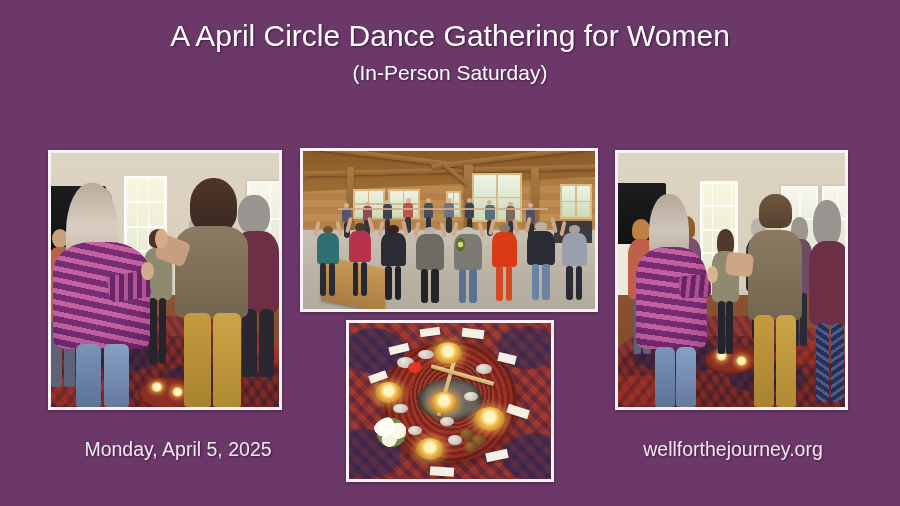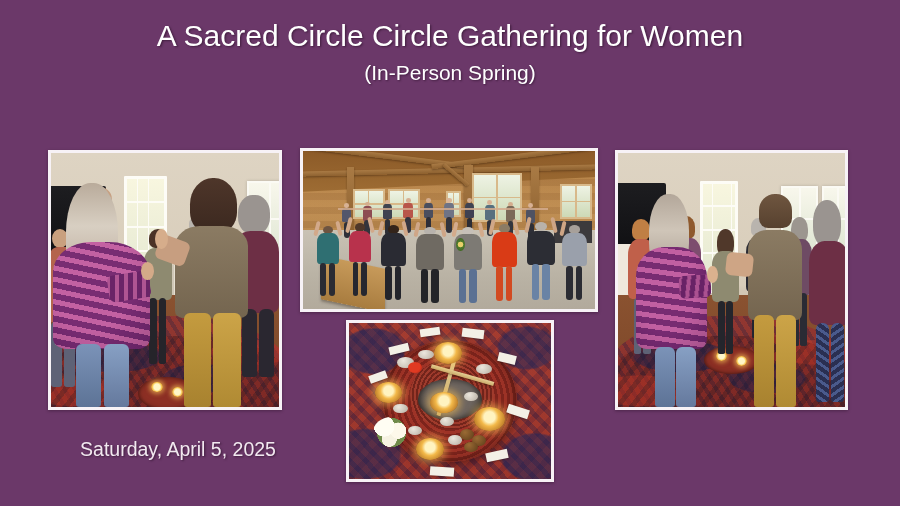--- a/index.html
+++ b/index.html
@@ -283,22 +283,22 @@
     position:absolute; border-radius:50%;
     background:radial-gradient(circle at 45% 40%, #e03a22 0 55%, #a8220f 100%);
   }
 </style>
 </head>
 <body>
 
 <div id="poster">
 
   <div class="head-block">
-    <div class="title-sub">A Sacred Circle Circle Gathering for Women</div>
-    <div class="title-paren">(In-Person Spring)</div>
+    <div class="title-sub">A April Circle Dance Gathering for Women</div>
+    <div class="title-paren">(In-Person Saturday)</div>
   </div>
 
   <div class="photo" id="photo-left">
     <div class="inner">
       <div class="room-bg"></div>
 
       <div class="tv" style="left:-4%;top:13%;width:28%;height:26%;"></div>
       <div class="frenchdoor" style="left:32%;top:9%;width:19%;height:46%;">
           <div class="pane-grid"></div>
         </div>
@@ -649,19 +649,20 @@
       <div class="note" style="left:20%;top:14%;width:10%;height:5%;transform:rotate(-14deg);"></div>
       <div class="note" style="left:10%;top:32%;width:9%;height:5%;transform:rotate(-20deg);"></div>
       <div class="note" style="left:74%;top:20%;width:9%;height:6%;transform:rotate(14deg);"></div>
       <div class="note" style="left:78%;top:54%;width:11%;height:6%;transform:rotate(18deg);"></div>
       <div class="note" style="left:68%;top:82%;width:11%;height:6%;transform:rotate(-12deg);"></div>
       <div class="note" style="left:40%;top:92%;width:12%;height:6%;transform:rotate(4deg);"></div>
     </div>
   </div>
 
   <div class="foot foot-left">
-    <div>Saturday, April 5, 2025</div>
+    <div>Monday, April 5, 2025</div>
   </div>
 
   <div class="foot foot-right">
+    <div>wellforthejourney.org</div>
   </div>
 
 </div>
 
 </body></html>

